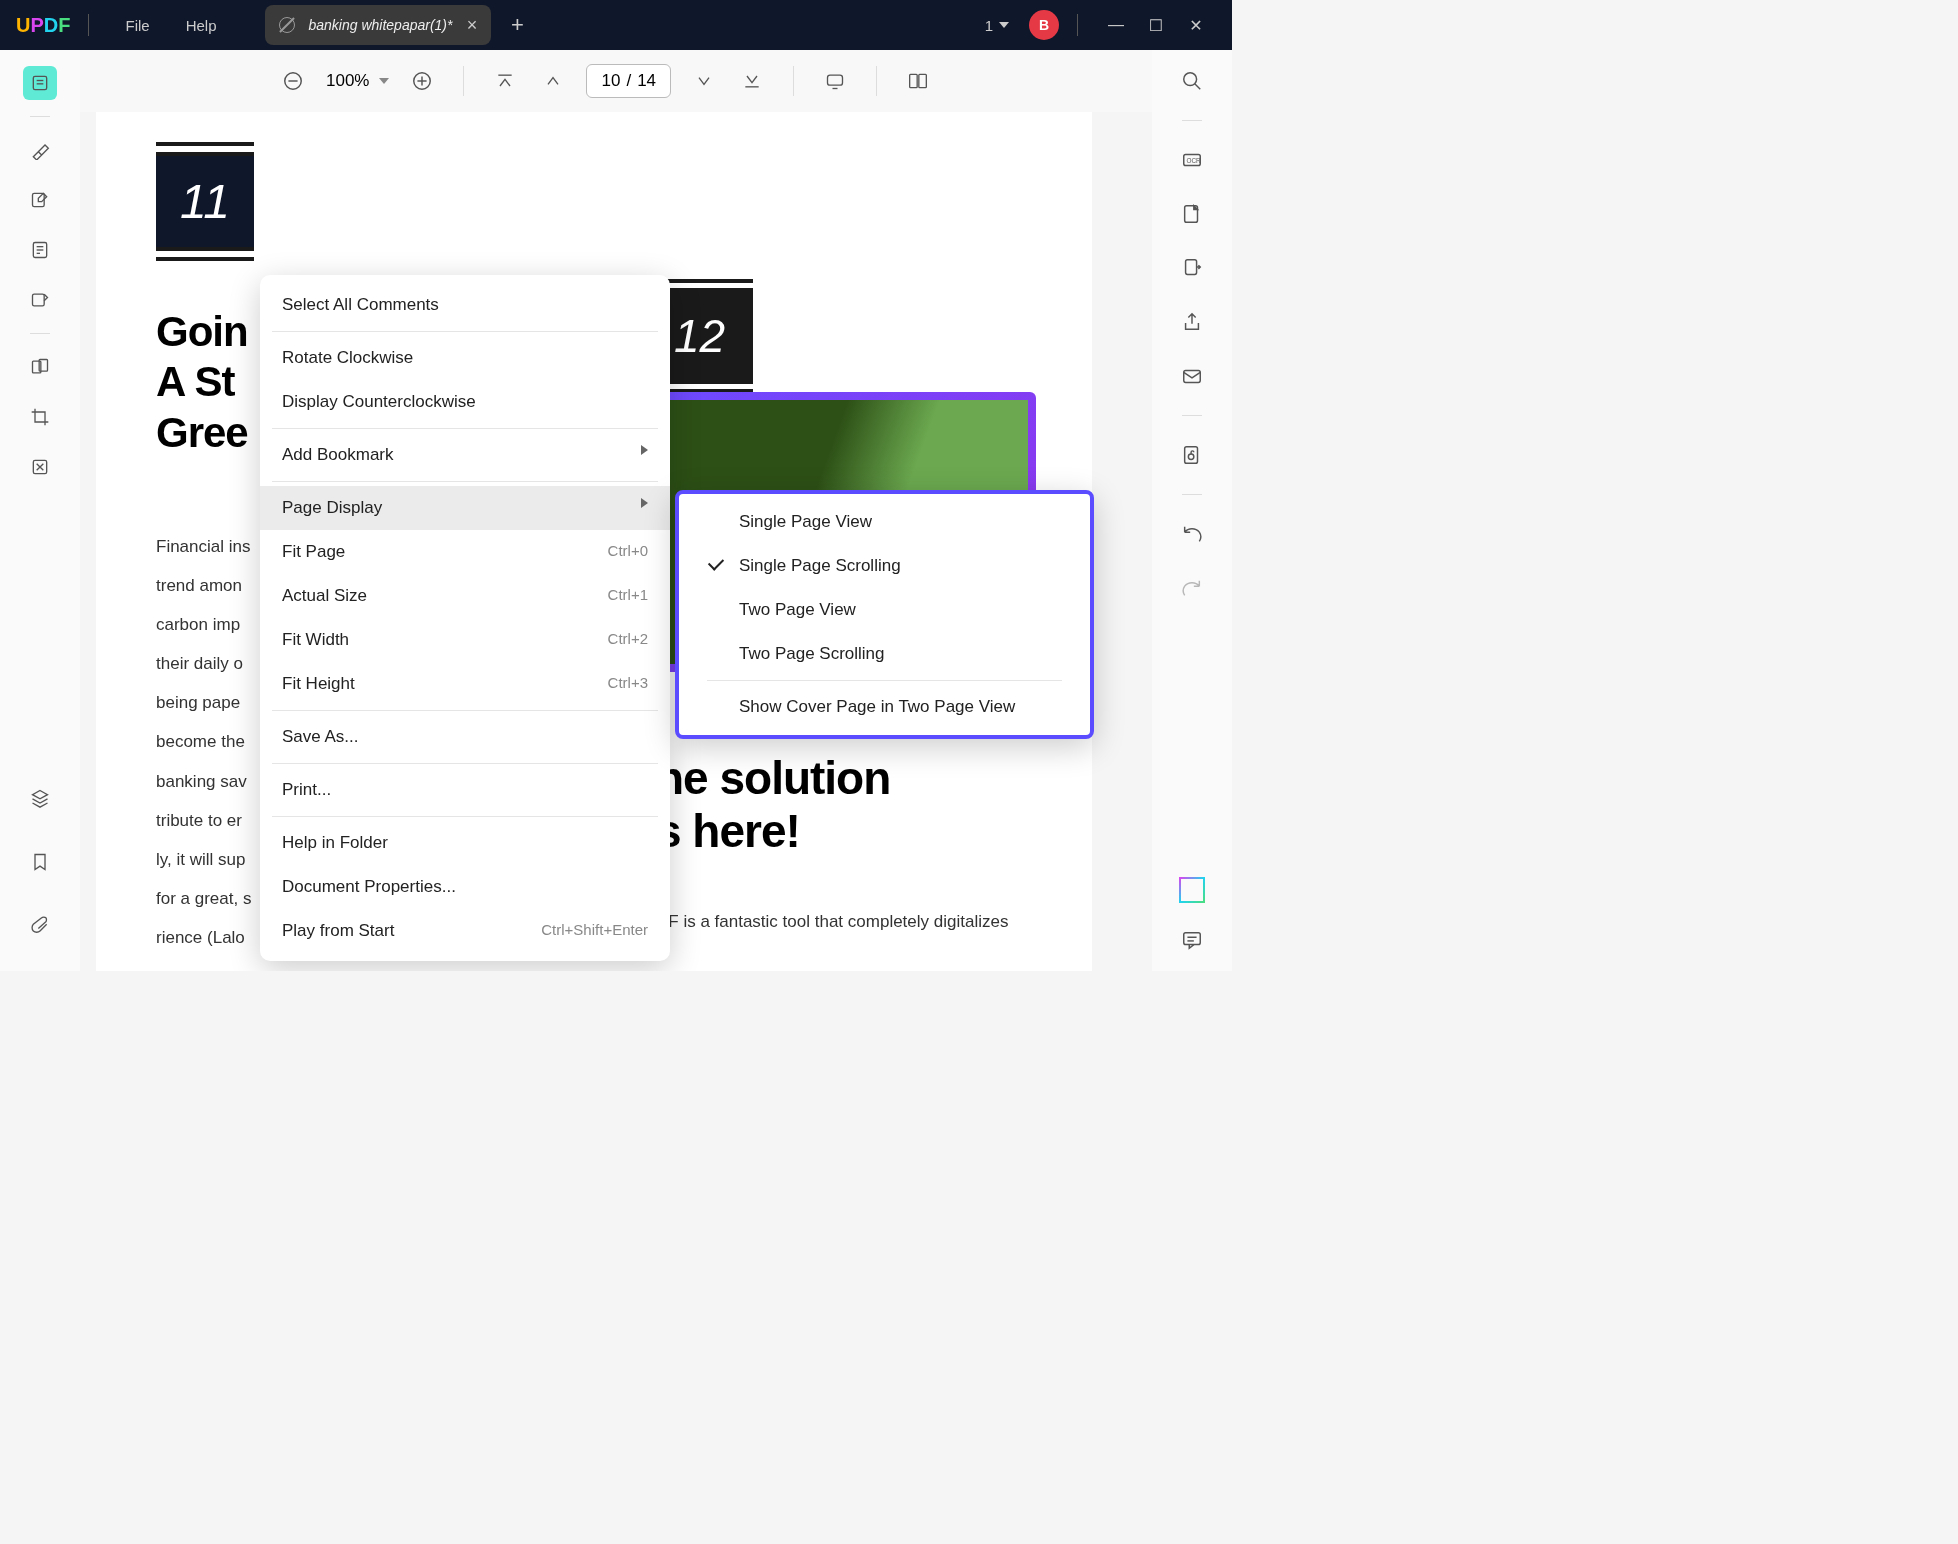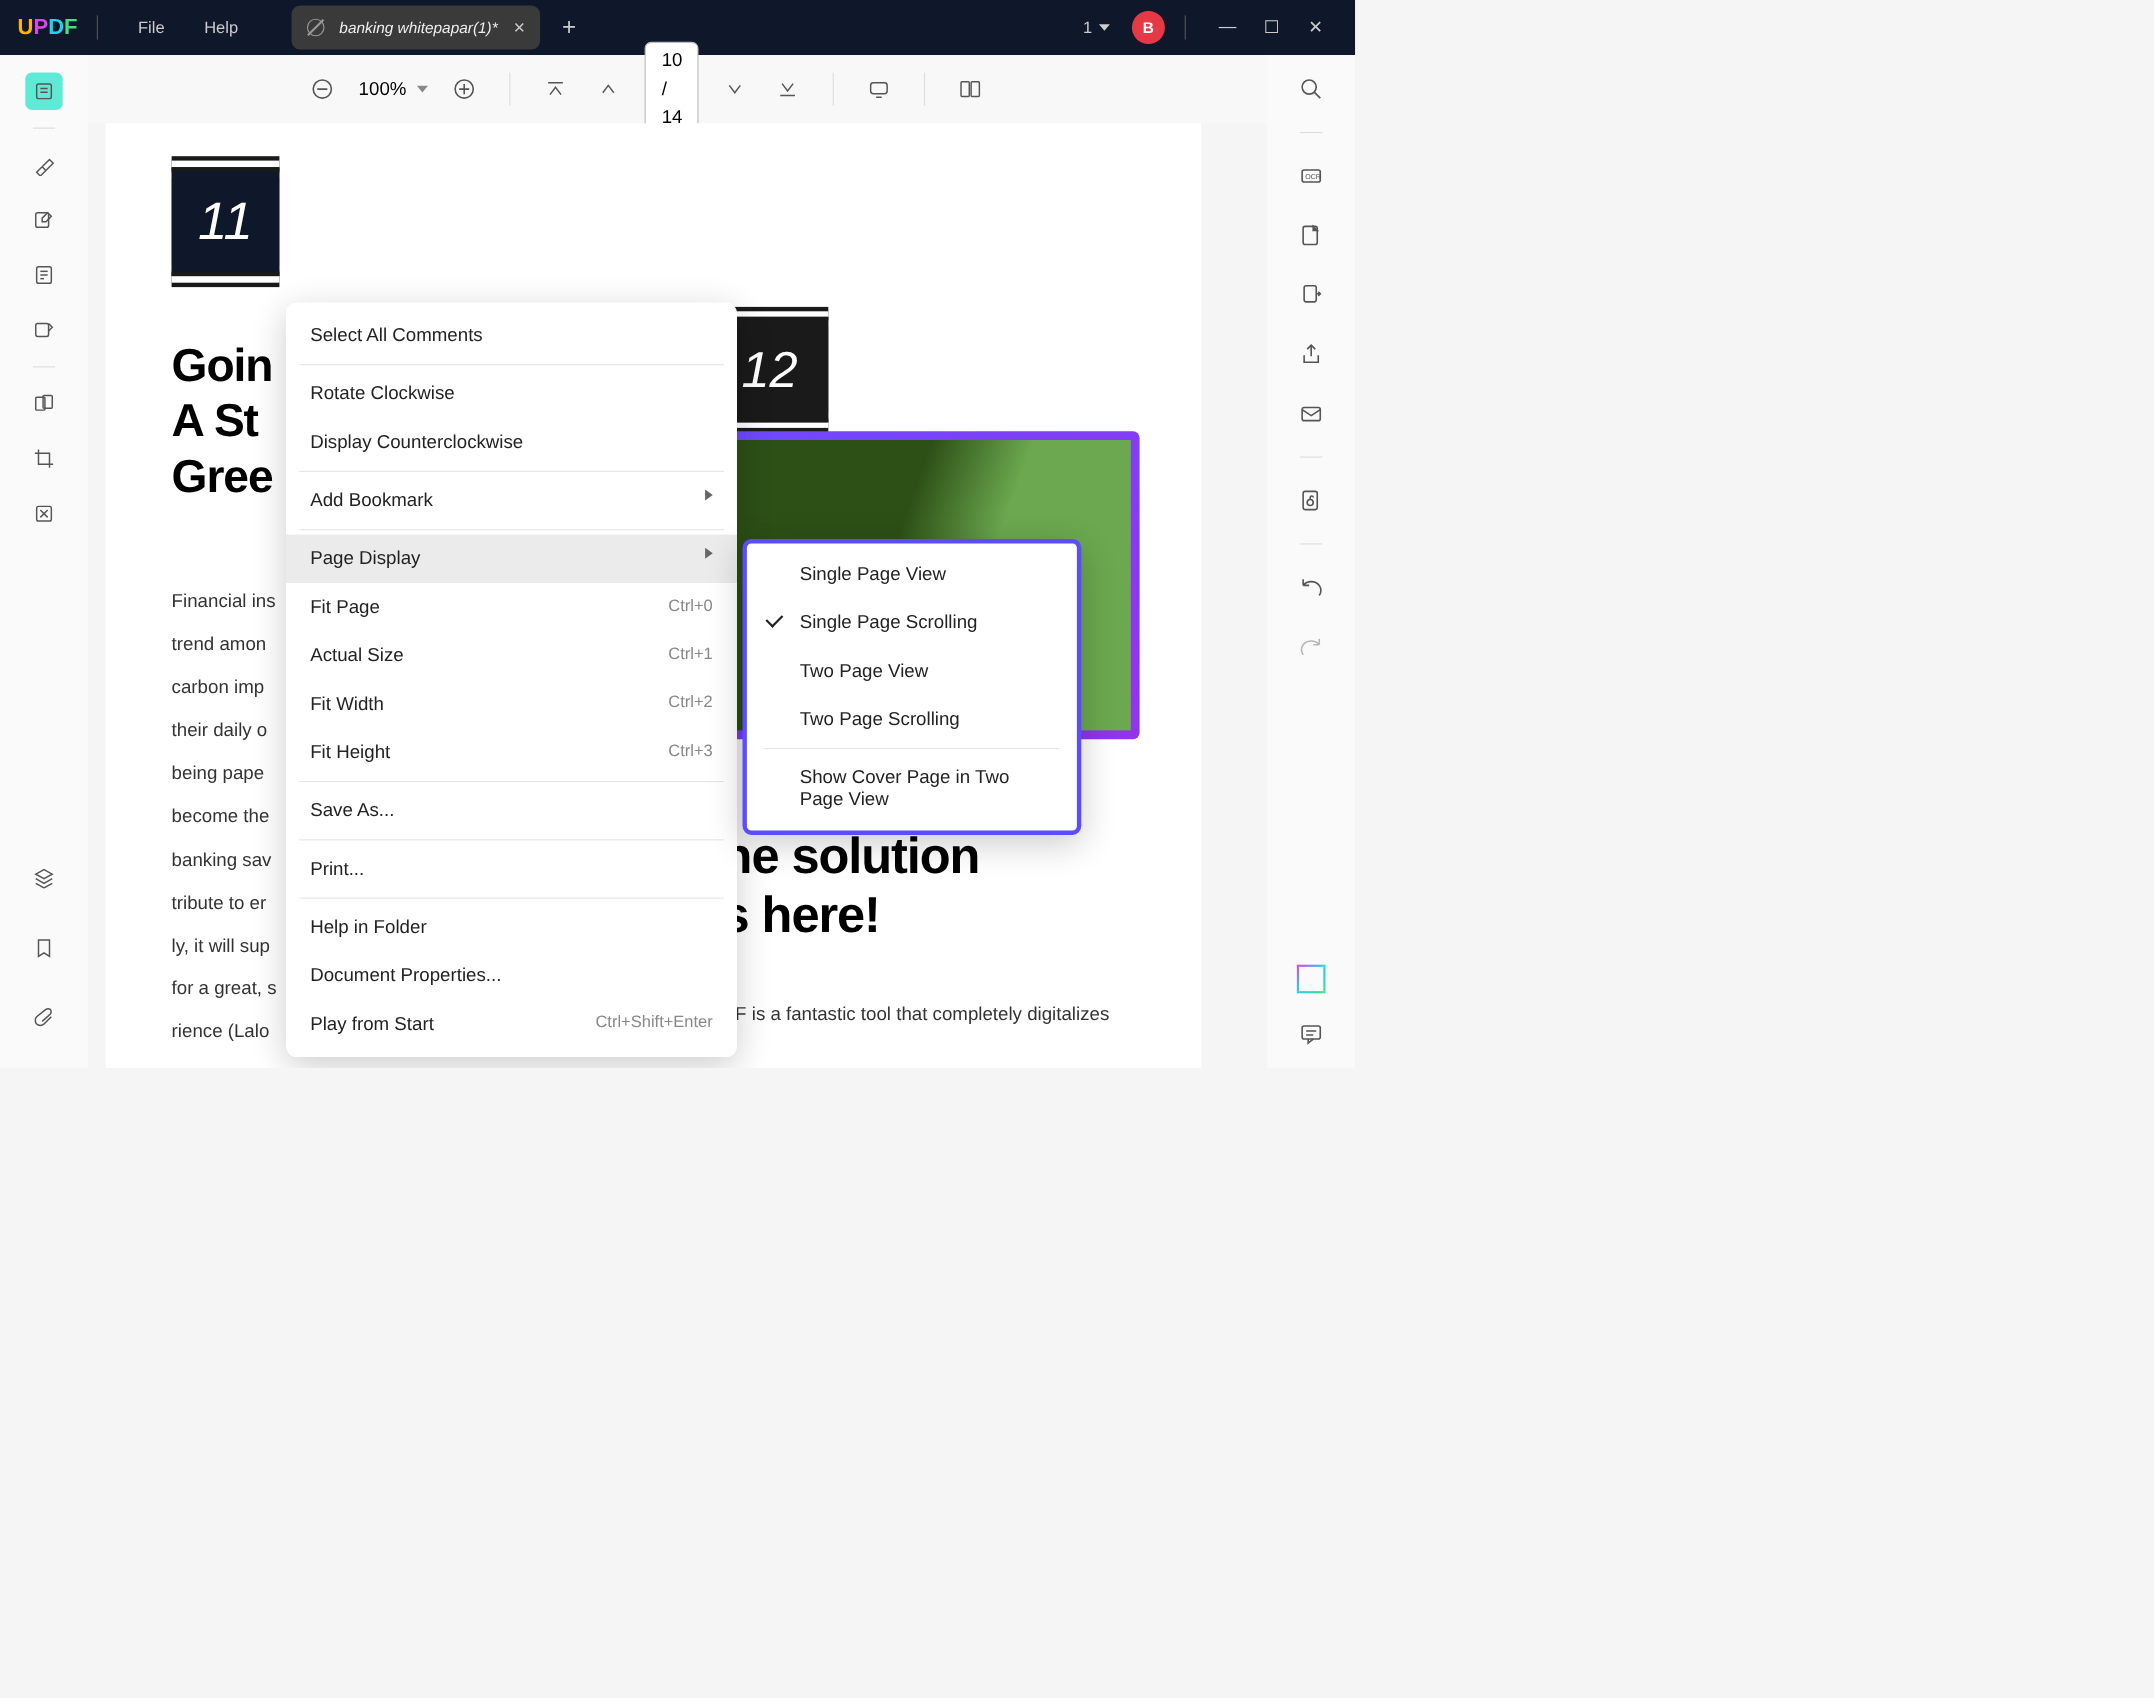--- a/index.html
+++ b/index.html
@@ -26,21 +26,21 @@
 .avatar { width: 30px; height: 30px; border-radius: 50%; background: #e63946; color: #fff; display: flex; align-items: center; justify-content: center; font-size: 14px; font-weight: 600; }
 .win-btn { width: 40px; height: 40px; display: flex; align-items: center; justify-content: center; cursor: pointer; color: #ccc; font-size: 16px; }
 
 
 .toolbar { height: 62px; background: #f8f8f8; display: flex; align-items: center; padding: 0 20px; gap: 18px; position: absolute; top: 50px; left: 80px; right: 80px; }
 .tb-btn { width: 30px; height: 30px; display: flex; align-items: center; justify-content: center; cursor: pointer; color: #555; }
 .zoom-display { display: flex; align-items: center; gap: 10px; }
 .zoom-text { font-size: 17px; color: #000000; }
 .zoom-chevron { width: 0; height: 0; border-left: 5px solid transparent; border-right: 5px solid transparent; border-top: 6px solid #888; }
 .tb-divider { width: 1px; height: 30px; background: #ddd; margin: 0 8px; }
-.page-box { border: 1.5px solid #bbb; border-radius: 6px; padding: 6px 14px; font-size: 17px; display: flex; gap: 6px; background: #fff; flex-direction: column; }
+.page-box { border: 1.5px solid #bbb; border-radius: 6px; padding: 6px 14px; font-size: 17px; display: flex; gap: 6px; background: #fff; }
 
 
 .sidebar-left { position: absolute; left: 0; top: 50px; bottom: 0; width: 80px; background: #fafafa; display: flex; flex-direction: column; align-items: center; padding-top: 16px; gap: 4px; }
 .sl-btn { width: 34px; height: 34px; border-radius: 6px; display: flex; align-items: center; justify-content: center; cursor: pointer; margin-bottom: 12px; }
 .sl-btn.active { background: #5eead4; }
 .sl-icon { width: 20px; height: 20px; }
 .sl-divider { width: 20px; height: 1px; background: #ddd; margin-bottom: 12px; }
 .sidebar-left-bottom { position: absolute; bottom: 16px; display: flex; flex-direction: column; align-items: center; gap: 18px; }
 
 
@@ -63,21 +63,21 @@
 
 
 .ctx-menu { position: absolute; top: 275px; left: 260px; width: 410px; background: #fff; border-radius: 10px; box-shadow: 0 8px 32px rgba(0,0,0,0.2); padding: 8px 0; z-index: 100; }
 .ctx-item { padding: 12px 22px; font-size: 17px; color: #222; cursor: pointer; display: flex; justify-content: space-between; align-items: flex-start; }
 .ctx-item.highlighted { background: #ebebeb; }
 .ctx-shortcut { color: #888; font-size: 15px; }
 .ctx-chevron { width: 0; height: 0; border-top: 5px solid transparent; border-bottom: 5px solid transparent; border-left: 7px solid #666; }
 .ctx-divider { height: 1px; background: #e5e5e5; margin: 4px 12px; }
 
 
-.submenu { position: absolute; top: 490px; left: 675px; width: 308px; background: #fff; border: 4px solid #5b4cff; border-radius: 8px; box-shadow: 0 8px 32px rgba(0,0,0,0.2); padding: 6px 0; z-index: 101; }
+.submenu { position: absolute; top: 490px; left: 675px; width: 419px; background: #fff; border: 4px solid #5b4cff; border-radius: 8px; box-shadow: 0 8px 32px rgba(0,0,0,0.2); padding: 6px 12px; z-index: 101; }
 .sub-item { padding: 12px 18px 12px 48px; font-size: 17px; color: #222; cursor: pointer; position: relative; }
 .sub-check { position: absolute; left: 18px; top: 14px; width: 14px; height: 9px; border-left: 2px solid #222; border-bottom: 2px solid #222; transform: rotate(-45deg); }
 .sub-divider { height: 1px; background: #e5e5e5; margin: 4px 16px; }
 
 
 svg { stroke: #555; fill: none; stroke-width: 1.6; }
 </style>
 </head>
 <body>
 

